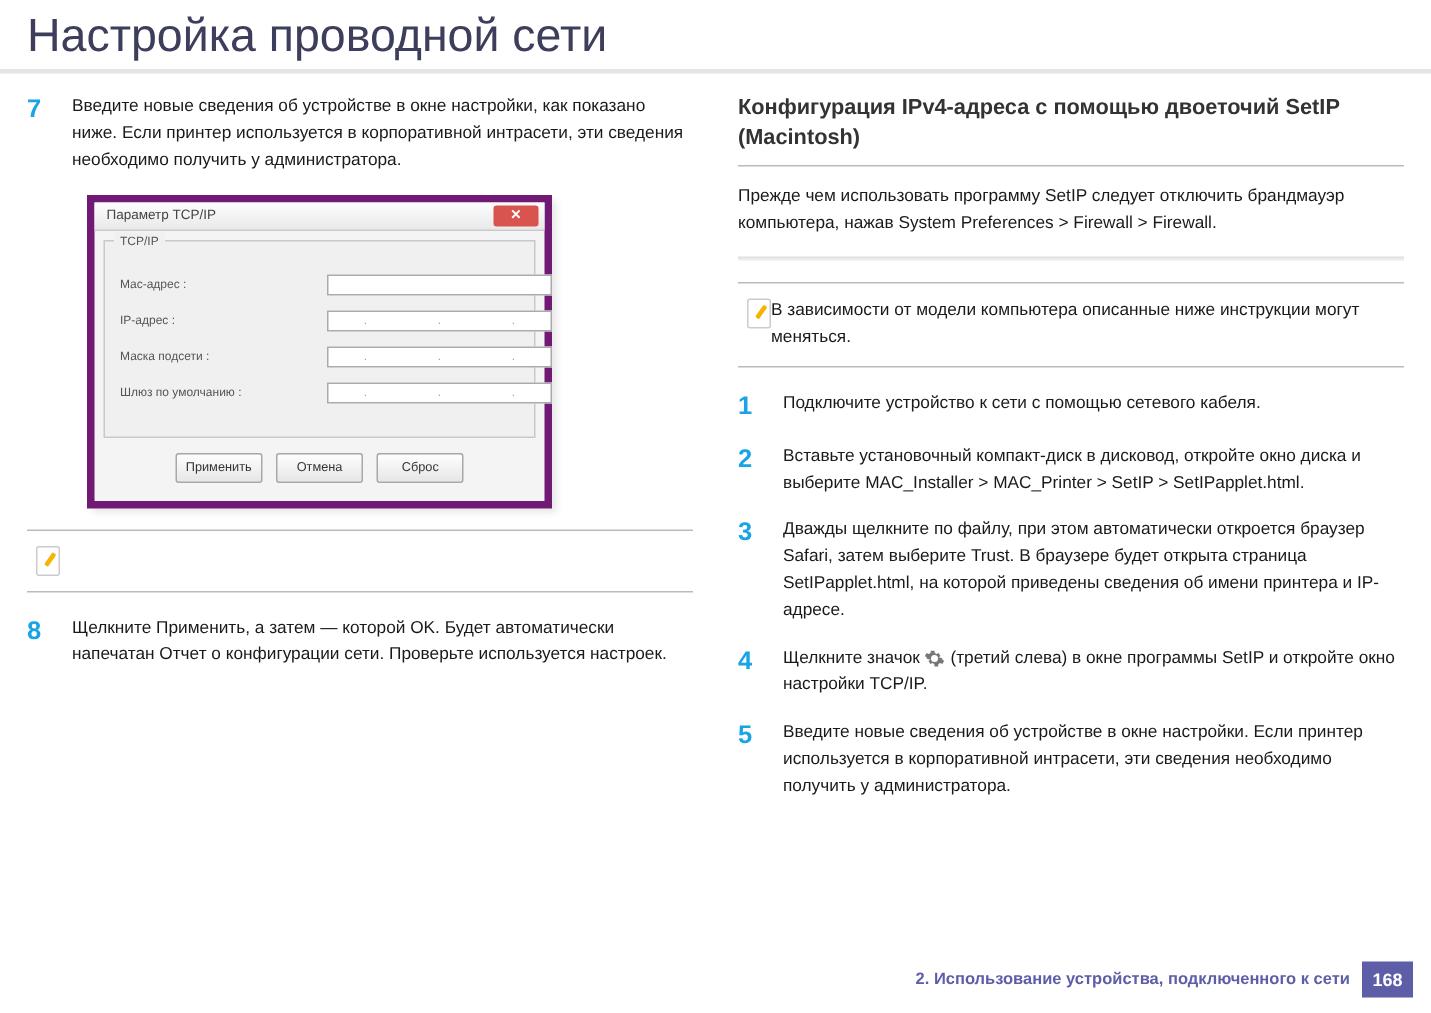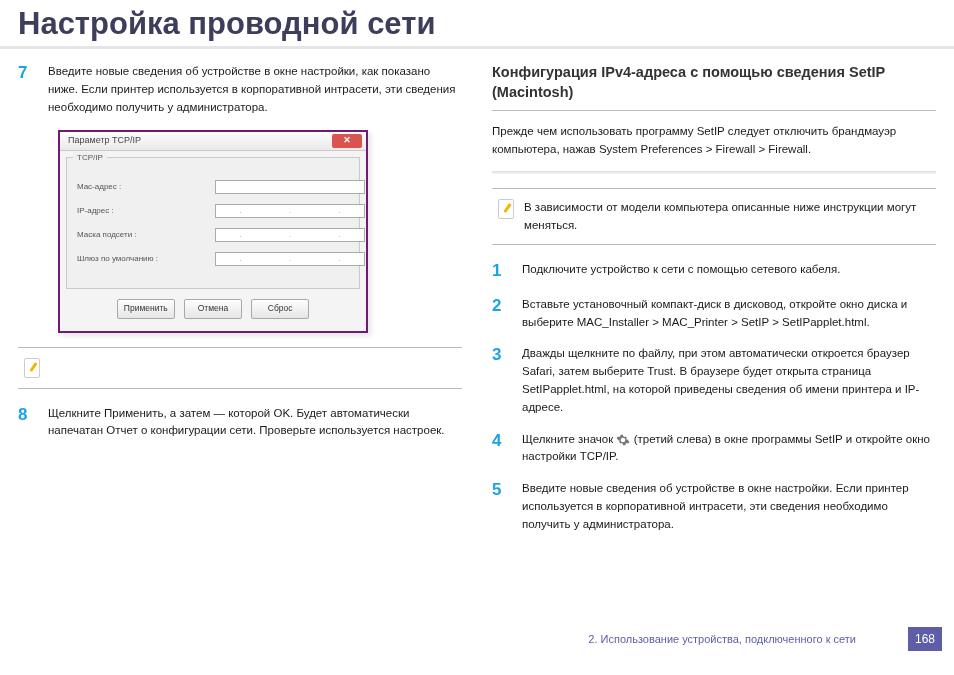--- a/index.html
+++ b/index.html
@@ -8,21 +8,21 @@
     font-family: Arial, "Helvetica Neue", Helvetica, sans-serif;
     background: #fff;
     color: #1a1a1a;
     width: 954px;
     height: 675px;
     position: relative;
     overflow: hidden;
   }
   .page-title {
     font-size: 31px;
-    font-weight: bold;
+    font-weight: normal;
     color: #3d3d5c;
     padding: 6px 18px 4px 18px;
     border-bottom: 3px solid #e5e5e5;
   }
   .columns {
     display: flex;
     gap: 30px;
     padding: 14px 18px 0 18px;
   }
   .col { flex: 1 1 50%; font-size: 11.5px; line-height: 1.55; }
@@ -35,42 +35,41 @@
     line-height: 1.2;
   }
   .step-body { flex: 1 1 auto; }
   .bold { font-weight: normal; }
   .note-box {
     border-top: 1px solid #bbb;
     border-bottom: 1px solid #bbb;
     padding: 10px 6px;
     margin: 6px 0 16px 0;
     display: flex;
-    gap: 10px;
     align-items: flex-start;
     font-size: 11.5px;
   }
   .note-icon {
     flex: 0 0 16px; width: 16px; height: 20px;
     background: #fff; border: 1px solid #ccc; border-radius: 2px;
     position: relative;
   }
   .note-icon::after {
     content: ""; position: absolute; top: 3px; left: 7px;
     width: 3px; height: 10px; background: #f5b400;
     transform: rotate(35deg); border-radius: 1px;
   }
   .section-head {
     font-size: 14.5px; font-weight: bold; color: #333;
     border-bottom: 1px solid #bbb;
     padding-bottom: 8px; margin-bottom: 12px;
     line-height: 1.35;
   }
   .dialog {
-    width: 310px; border: 2px solid #701a75; background: #f4f4f4;
+    width: 310px; border: 5px solid #701a75; background: #f4f4f4;
     margin: 4px 0 14px 40px;
     box-shadow: 3px 3px 5px rgba(0,0,0,0.1);
     font-family: Tahoma, Arial, sans-serif;
   }
   .dlg-title {
     display: flex; justify-content: space-between; align-items: center;
     background: linear-gradient(#fdfdfd,#e9e9e9);
     padding: 2px 4px 2px 8px; font-size: 9px; color:#444;
     border-bottom: 1px solid #c9c9c9;
   }
@@ -104,27 +103,27 @@
     border: 1px solid #a8a8a8; border-radius: 2px;
   }
   .gear-icon {
     display: inline-block; vertical-align: middle;
   }
   .divider {
     height:3px; background:linear-gradient(#dcdcdc,#f7f7f7);
     margin: 4px 0 14px 0;
   }
   .footer {
-    position: absolute; bottom: 24px; right: 12px;
+    position: absolute; bottom: 10px; right: 12px;
     display: flex; align-items: center; gap: 8px;
-    font-size: 11px; font-weight: normal; color: #5d5da8;
+    font-size: 11px; font-weight: bold; color: #5d5da8;
   }
   .pagenum {
     background: #5d5da8; color: #fff;
-    padding: 5px 7px; font-size: 12px; margin-left: 44px;
+    padding: 5px 7px; font-size: 12px;
   }
 </style>
 </head>
 <body>
 
 <div class="page-title">Настройка проводной сети</div>
 
 <div class="columns">
 
   <div class="col">
@@ -184,21 +183,21 @@
 
     <div class="step">
       <div class="step-num">8</div>
       <div class="step-body">
         <span>Щелкните </span><span class="bold">Применить</span><span>, а затем — которой </span><span class="bold">OK</span><span>. Будет автоматически напечатан </span><span class="bold">Отчет о конфигурации сети</span><span>. Проверьте используется настроек.</span>
       </div>
     </div>
   </div>
 
   <div class="col">
-    <div class="section-head">Конфигурация IPv4-адреса с помощью сведения SetIP (Macintosh)</div>
+    <div class="section-head">Конфигурация IPv4-адреса с помощью двоеточий SetIP (Macintosh)</div>
 
     <div style="margin-bottom:12px;">
       <span>Прежде чем использовать программу SetIP следует отключить брандмауэр компьютера, нажав </span><span class="bold">System Preferences</span><span> &gt; </span><span class="bold">Firewall</span><span> &gt; </span><span class="bold">Firewall</span><span>.</span>
     </div>
 
     <div class="divider"></div>
 
     <div class="note-box">
       <span class="note-icon"></span>
       <div>В зависимости от модели компьютера описанные ниже инструкции могут меняться.</div>

